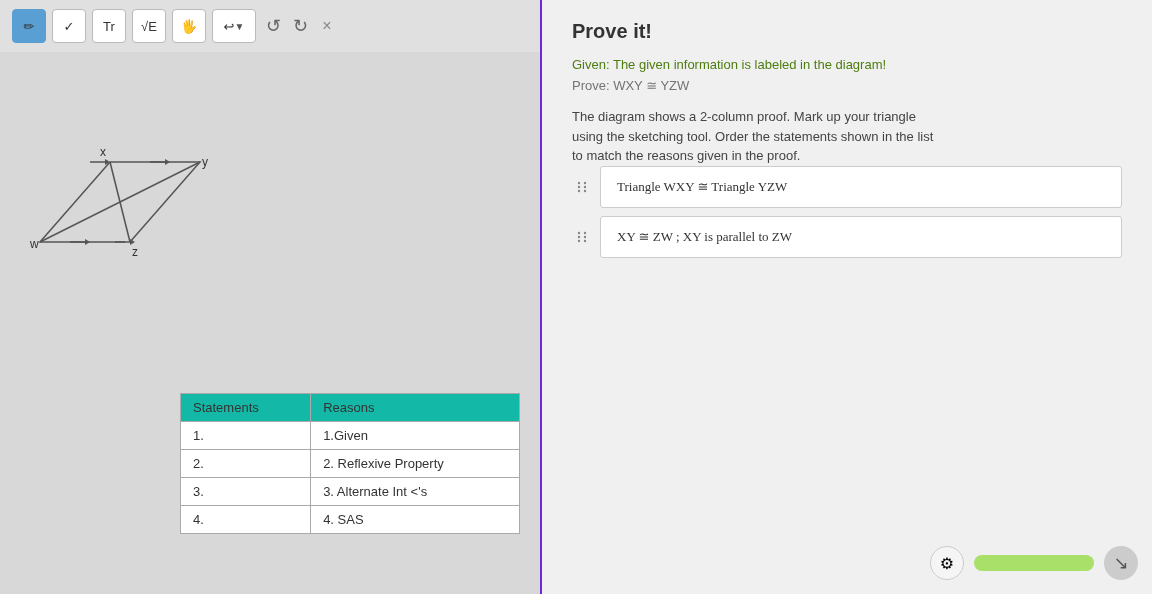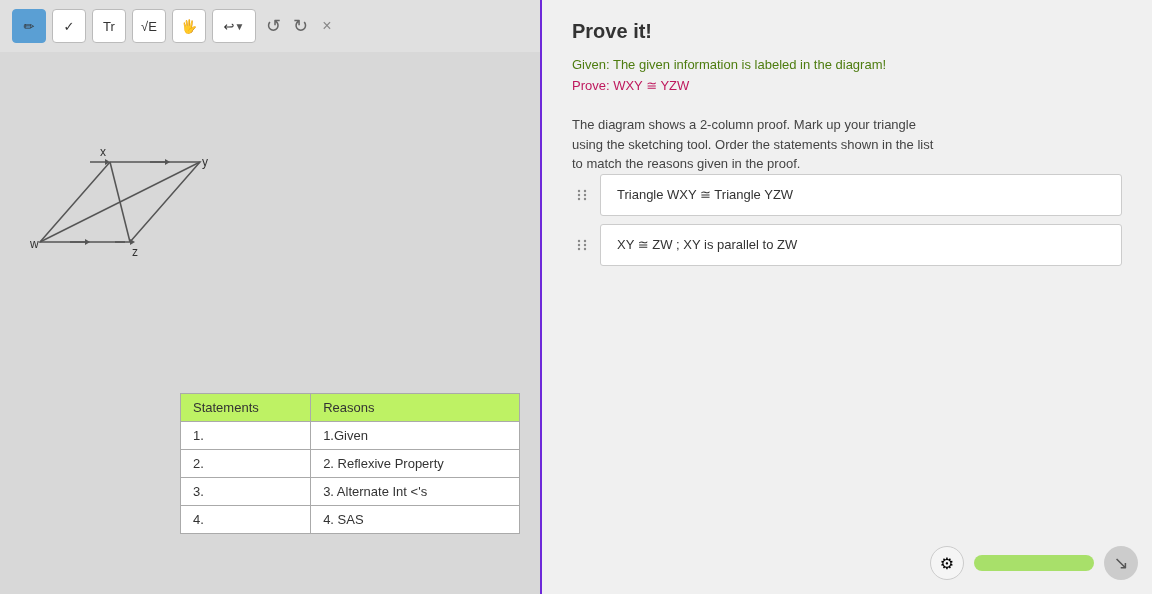--- a/index.html
+++ b/index.html
@@ -135,21 +135,21 @@
     }
     .proof-table {
       border-collapse: collapse;
       width: 100%;
       background: #f5f5f5;
       font-size: 13px;
     }
     .proof-table th {
       border: 1px solid #aaa;
       padding: 6px 12px;
-      background: #bef264;
+      background: #14b8a6;
       font-weight: normal;
       text-align: left;
       color: #333;
     }
     .proof-table td {
       border: 1px solid #aaa;
       padding: 6px 12px;
       background: #fff;
       color: #333;
     }
@@ -173,42 +173,43 @@
     }
 
     .given-text {
       font-size: 13px;
       color: #4d7c0f;
       margin-bottom: 6px;
     }
 
     .prove-text {
       font-size: 13px;
-      color: #be185d;
-      margin-bottom: 22px;
+      color: #737373;
+      margin-bottom: 14px;
       font-style: normal;
     }
 
     .instruction-text {
       font-size: 13px;
       color: #444;
       line-height: 1.5;
     }
 
     
     .statements-list {
       display: flex;
       flex-direction: column;
       gap: 8px;
     }
 
     .statement-row {
       display: flex;
       align-items: center;
       gap: 8px;
+      font-family: Liberation Serif, serif;
     }
 
     .drag-handle {
       color: #888;
       font-size: 14px;
       cursor: grab;
       width: 20px;
       flex-shrink: 0;
       display: flex;
       align-items: center;

